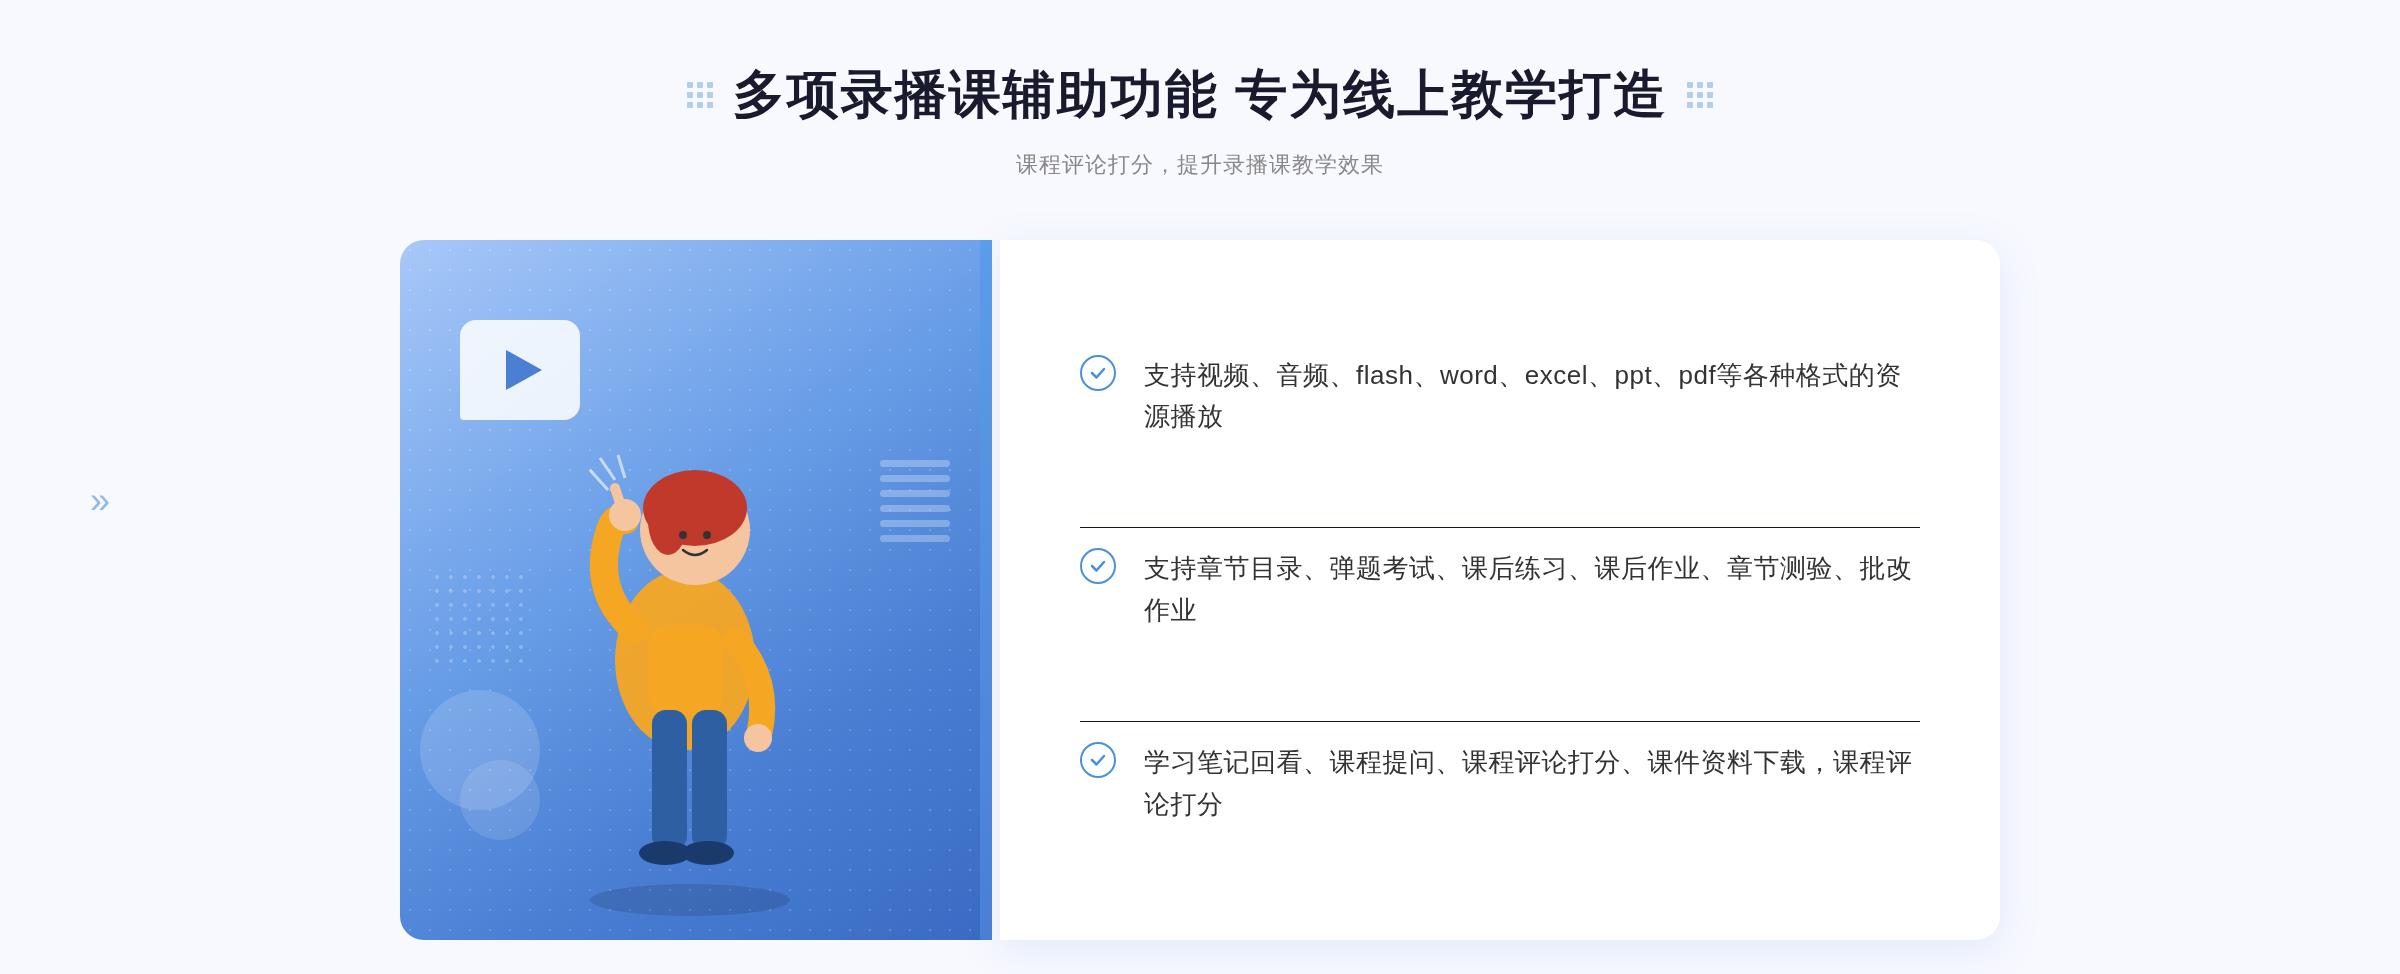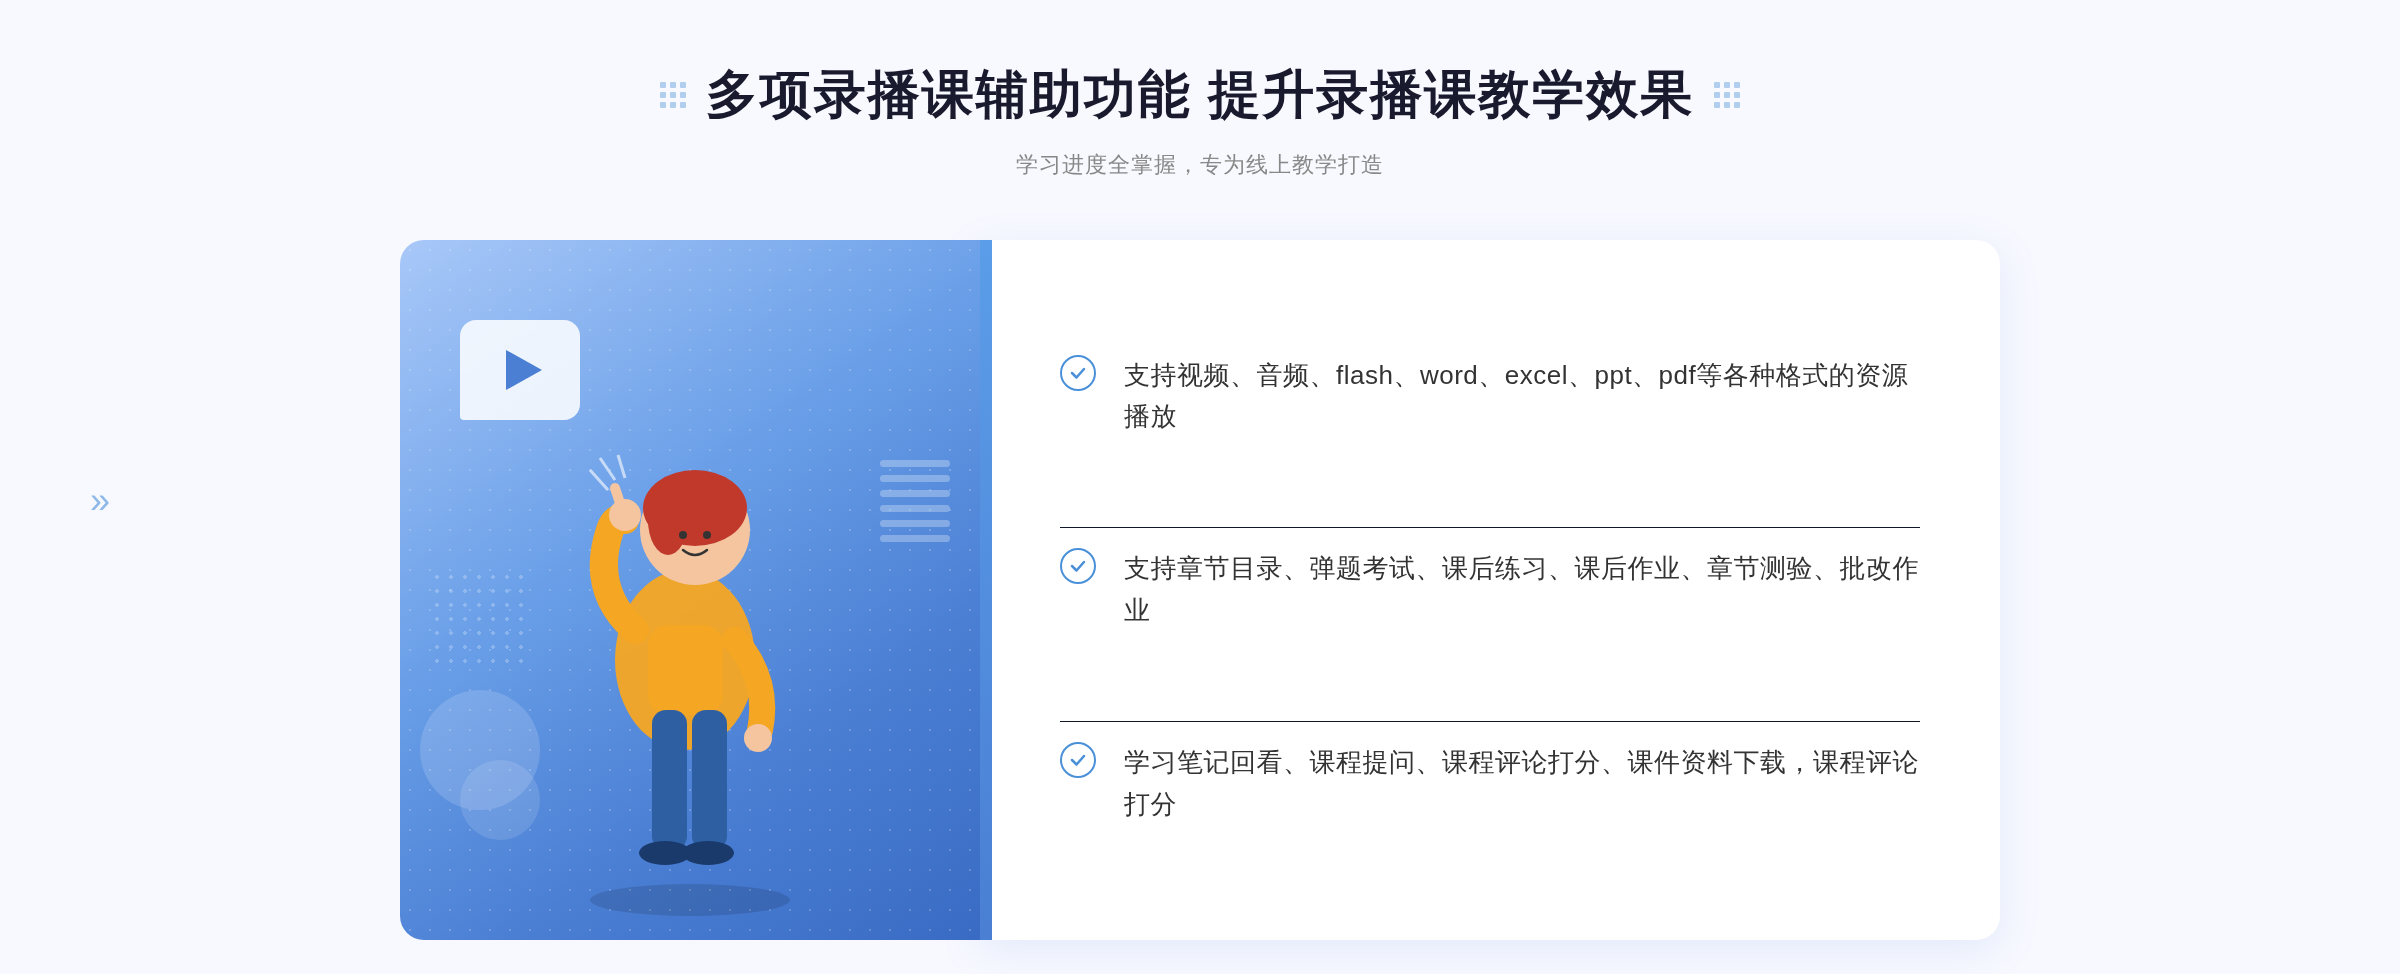--- a/index.html
+++ b/index.html
@@ -81,20 +81,21 @@
       letter-spacing: 1px;
     }
 
     
     .content-area {
       display: flex;
       align-items: stretch;
       width: 1600px;
       min-height: 700px;
       position: relative;
+      gap: 20px;
     }
 
     
     .left-panel {
       width: 580px;
       min-height: 700px;
       background: linear-gradient(145deg, #a8c8f8 0%, #6a9fe8 40%, #4a7fd4 70%, #3a6bc4 100%);
       border-radius: 24px 0 0 24px;
       position: relative;
       overflow: hidden;
@@ -214,34 +215,34 @@
         <div class="grid-dot"></div>
           <div class="grid-dot"></div>
           <div class="grid-dot"></div>
         <div class="grid-dot"></div>
           <div class="grid-dot"></div>
           <div class="grid-dot"></div>
         <div class="grid-dot"></div>
           <div class="grid-dot"></div>
           <div class="grid-dot"></div>
       </div>
-      <h1 class="main-title">多项录播课辅助功能 提升录播课教学效果</h1>
+      <h1 class="main-title">多项录播课辅助功能 专为线上教学打造</h1>
       <div class="grid-icon">
         <div class="grid-dot"></div>
           <div class="grid-dot"></div>
           <div class="grid-dot"></div>
         <div class="grid-dot"></div>
           <div class="grid-dot"></div>
           <div class="grid-dot"></div>
         <div class="grid-dot"></div>
           <div class="grid-dot"></div>
           <div class="grid-dot"></div>
       </div>
     </div>
-    <p class="subtitle">学习进度全掌握，专为线上教学打造</p>
+    <p class="subtitle">课程评论打分，提升录播课教学效果</p>
   </div>
 
   <div class="content-area">
 
     <div class="left-panel">
       <div class="left-panel-bg-dots"></div>
 
       <div class="play-bubble">
         <div class="play-triangle"></div>
       </div>

